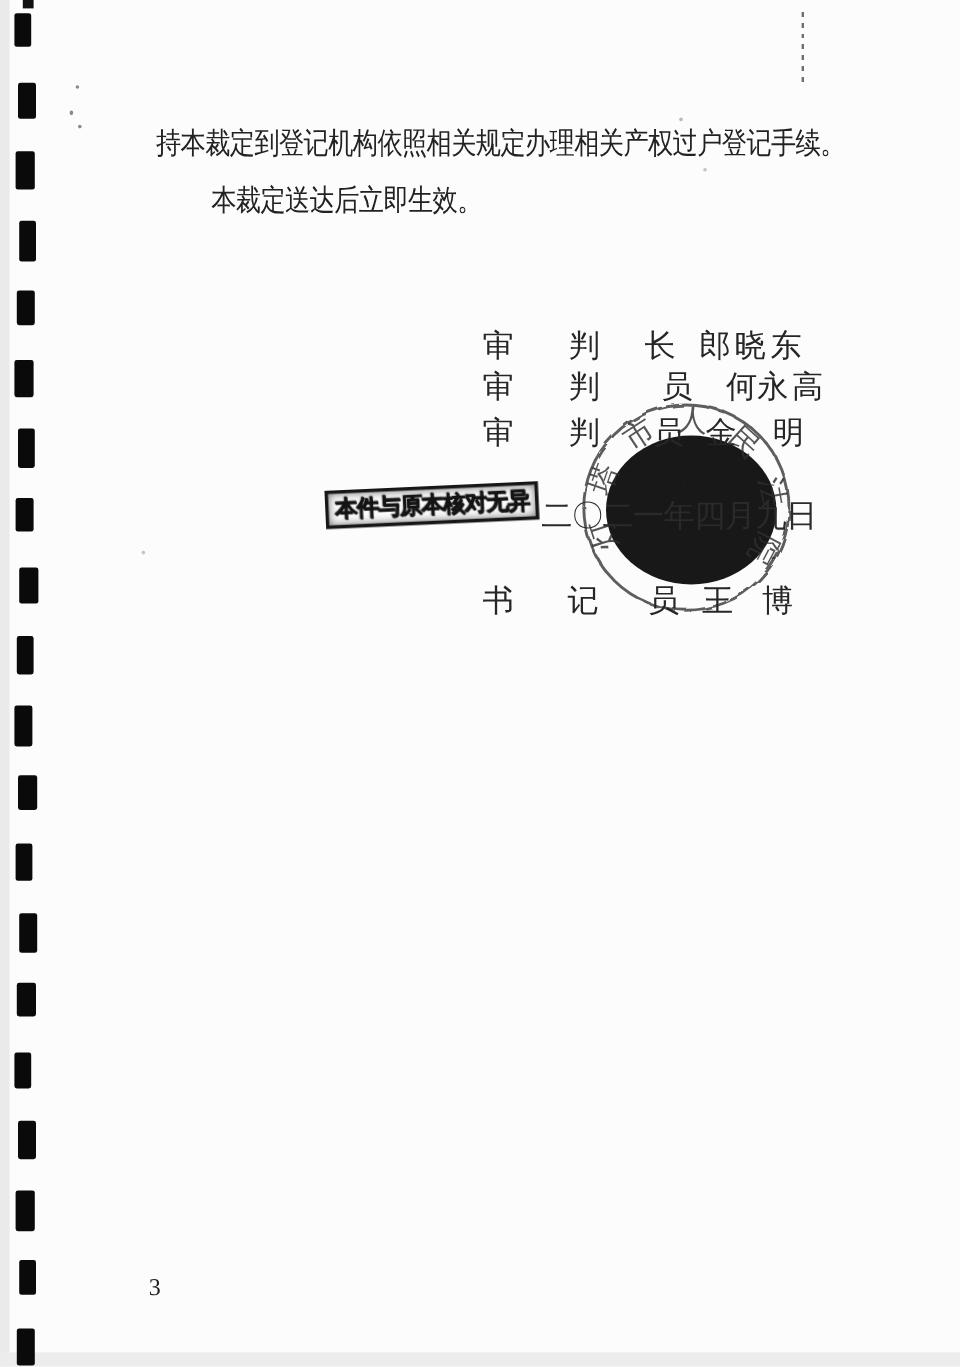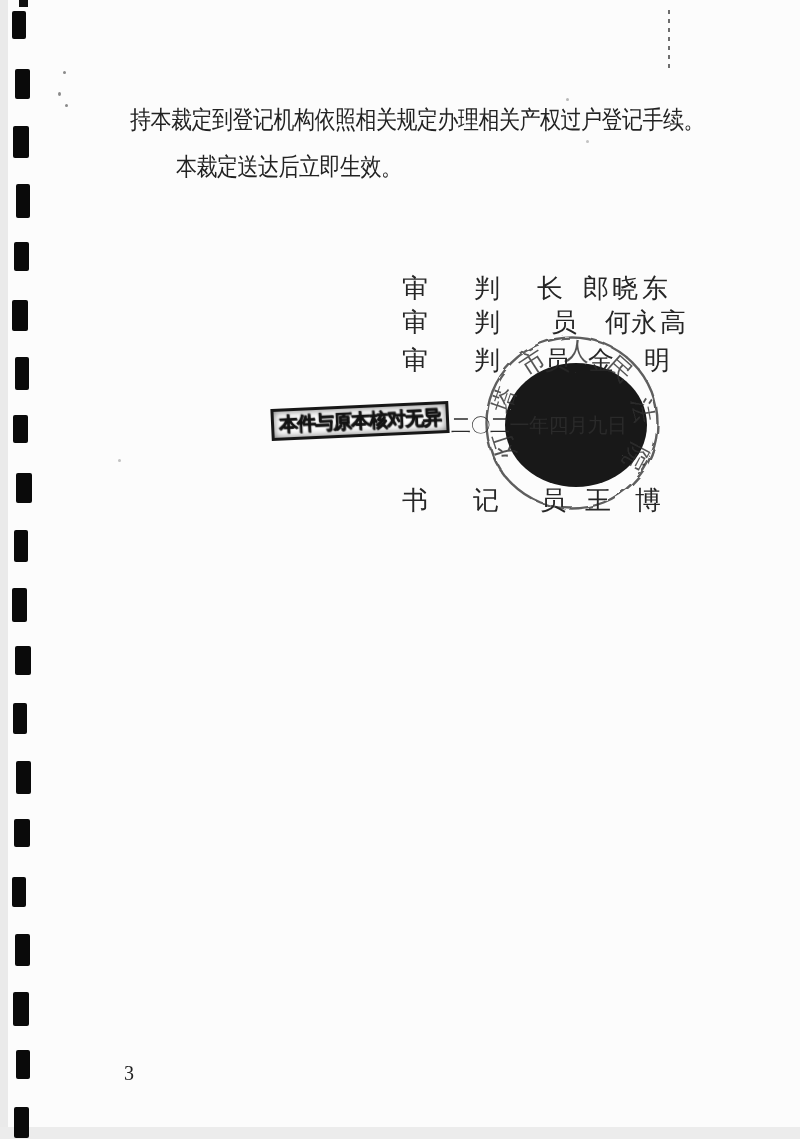--- a/index.html
+++ b/index.html
@@ -11,21 +11,21 @@
   .edge-left{position:absolute;left:0;top:0;width:8px;height:1139px;background:#eaeaea;}
   .edge-bottom{position:absolute;left:0;top:1127px;width:800px;height:12px;background:#ececec;}
   .corner-mark{position:absolute;left:19px;top:0;width:9px;height:7px;background:#111;}
   .hole{position:absolute;background:#0a0a0a;border-radius:2px;}
   .para{position:absolute;font-size:21px;letter-spacing:-0.5px;white-space:nowrap;
         transform:scaleY(1.18);transform-origin:top left;color:#222;}
   .p1{left:130px;top:103px;}
   .p2{left:176px;top:150px;}
   .sig-row{position:absolute;left:0;width:800px;height:32px;}
   .sig-row span{position:absolute;top:0;font-size:26px;color:#262626;}
-  .date{position:absolute;left:451px;top:412px;font-size:20px;letter-spacing:-0.5px;
+  .date{position:absolute;left:451px;top:412px;font-size:26px;letter-spacing:-0.5px;
         white-space:nowrap;color:#2a2a2a;z-index:6;}
   .stamp{
     position:absolute;left:271px;top:405px;width:172px;height:26px;
     border:3px solid #171717;transform:rotate(-2.6deg);transform-origin:center;
     display:flex;align-items:center;justify-content:center;
     font-weight:bold;font-size:19px;letter-spacing:-1px;white-space:nowrap;color:#141414;
     filter:blur(0.5px);box-shadow:inset 0 0 7px rgba(15,15,15,.6);
     text-shadow:0 0 1.5px #000,0.6px 0.6px 0 #333;z-index:5;
   }
   .seal{position:absolute;left:462px;top:313px;width:220px;height:220px;opacity:.9;z-index:3;}

